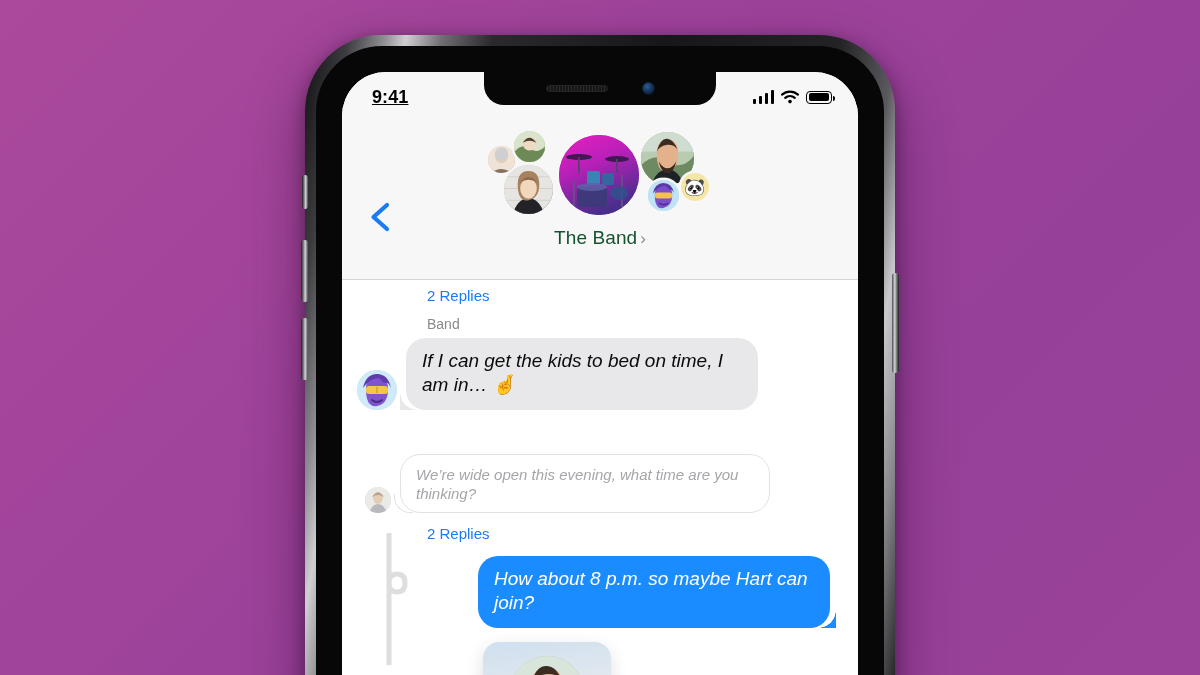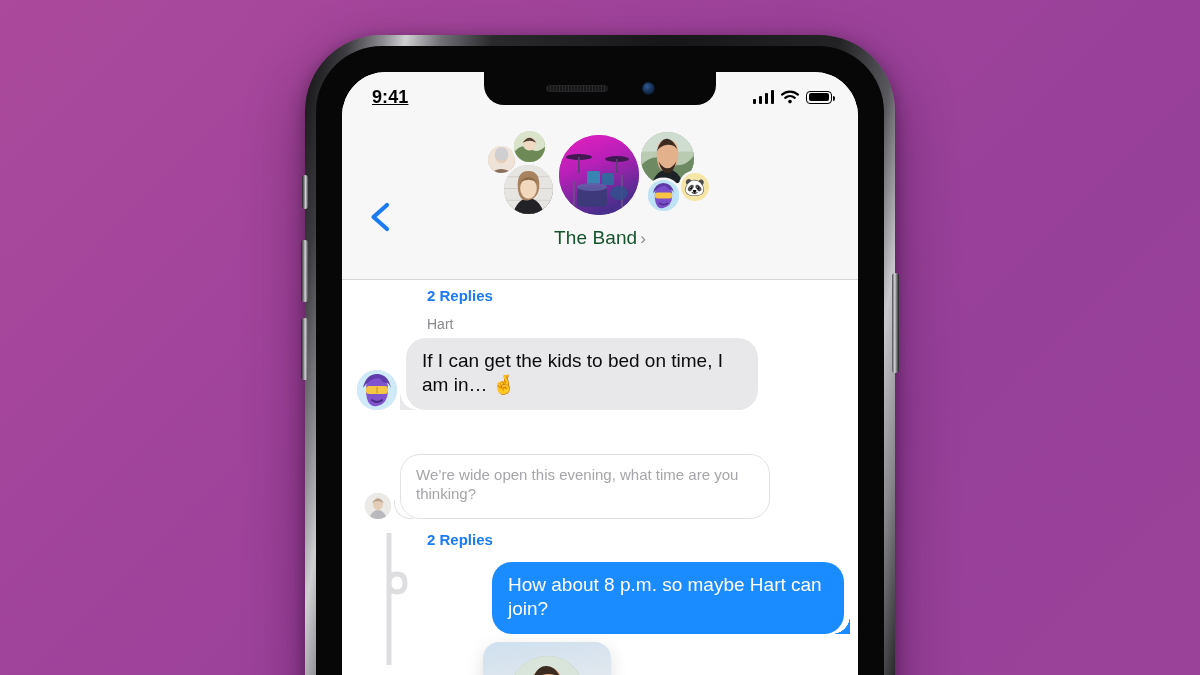--- a/index.html
+++ b/index.html
@@ -89,39 +89,39 @@
   #avatar-memoji-small{left:163px;top:52px;width:31px;height:31px;
     background:#bfe3f5;}
   #avatar-panda{left:196px;top:45px;width:28px;height:28px;background:#f6e6a6;
     display:flex;align-items:center;justify-content:center;font-size:17px;}
   #group-title-row{display:flex;align-items:center;gap:3px;margin-top:3px;}
   #group-title{font-size:19px;color:#14532d;letter-spacing:.1px;}
   #group-title-chevron{color:#8b8b90;font-size:17px;line-height:1;margin-top:1px;}
   
   #conversation{position:absolute;top:209px;left:0;right:0;bottom:0;background:#fff;
     overflow:hidden;}
-  .replies-link{color:#1a7bf2;font-size:15px;font-weight:700;margin-left:85px;
+  .replies-link{color:#1a7bf2;font-size:15px;font-weight:400;margin-left:85px;
     cursor:pointer;}
   .sender-name{color:#8a8a8e;font-size:14px;margin-left:85px;}
-  .msg-row{display:flex;align-items:flex-end;gap:9px;padding-left:15px;}
+  .msg-row{display:flex;align-items:flex-end;gap:9px;padding-left:15px;font-style:italic;}
   .msg-avatar{width:40px;height:40px;border-radius:50%;flex:0 0 40px;overflow:hidden;
     position:relative;background:#d8d8dc;}
   .bubble{position:relative;border-radius:20px;padding:11px 16px 12px;
     font-size:19px;line-height:1.28;max-width:352px;}
   .bubble.incoming{background:#e8e8ea;color:#0b0b0c;}
   .bubble.incoming::after{content:"";position:absolute;left:-6px;bottom:0;width:18px;
     height:18px;background:#e8e8ea;
     -webkit-mask:radial-gradient(circle 18px at 100% 0,transparent 98%,#000 100%);
     mask:radial-gradient(circle 18px at 100% 0,transparent 98%,#000 100%);}
   .bubble.faded{background:#fff;border:1.4px solid #e2e2e4;color:#a6a6aa;font-size:15px;
-    padding:10px 15px 15px;max-width:370px;}
+    padding:10px 15px 9px;max-width:370px;}
   .bubble.faded::after{content:"";position:absolute;left:-7px;bottom:-1.4px;width:18px;
     height:18px;border-left:1.4px solid #e2e2e4;border-bottom:1.4px solid #e2e2e4;
     border-bottom-left-radius:16px;background:transparent;}
-  .msg-row.outgoing{justify-content:flex-end;padding-right:14px;}
+  .msg-row.outgoing{justify-content:flex-end;padding-right:28px;}
   .bubble.outgoing{background:#1a8cff;color:#fff;}
   .bubble.outgoing::after{content:"";position:absolute;right:-6px;bottom:0;width:18px;
     height:18px;background:#1a8cff;
     -webkit-mask:radial-gradient(circle 18px at 0 0,transparent 98%,#000 100%);
     mask:radial-gradient(circle 18px at 0 0,transparent 98%,#000 100%);}
   
   #thread-line{position:absolute;left:39px;top:252px;width:34px;height:132px;}
   
   #kirk-popup{position:absolute;left:141px;top:361px;width:128px;height:118px;
     border-radius:16px;
@@ -277,21 +277,21 @@
     <div id="conversation">
 
       <svg id="thread-line" viewBox="0 0 34 132">
         <path d="M8 0 V50 M8 50 q0 -9 8 -9 t8 9 t-8 9 t-8 -9 V132" fill="none" stroke="#dedee0" stroke-width="5" stroke-linecap="round"></path>
       </svg>
 
       <div style="height:6px"></div>
       <div class="replies-link">2 Replies</div>
 
       <div style="height:12px"></div>
-      <div class="sender-name">Hart</div>
+      <div class="sender-name">Band</div>
 
       <div style="height:6px"></div>
       <div class="msg-row">
         <div class="msg-avatar">
           <svg class="face" viewBox="0 0 40 40">
             <rect width="40" height="40" fill="#cfeaf8"></rect>
             <path d="M9 19 q0 -12 11 -12 t11 12 q0 15 -11 17 t-11 -17 z" fill="#8053cf"></path>
             <path d="M6 18 q3 -14 14 -14 t14 14 q-3 -7 -7 -5 l-5 -5 q-9 0 -16 10 z" fill="#5f3bab"></path>
             <rect x="9" y="16" width="22" height="8" rx="3.2" fill="#f6c645"></rect>
             <rect x="19.2" y="17" width="1.6" height="6" fill="#d9a52e"></rect>

